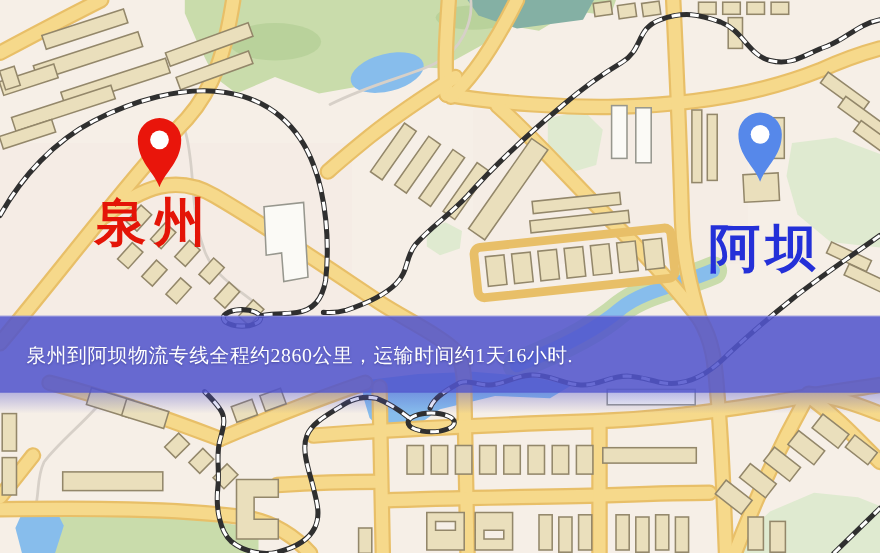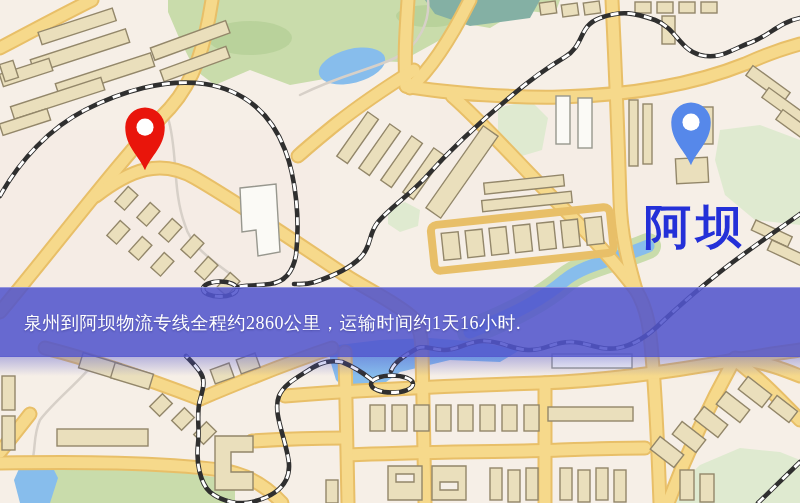--- a/index.html
+++ b/index.html
@@ -297,20 +297,21 @@
         <use href="#kR5"></use>
     </g>
   </svg>
 
   <div class="pin pin-origin" style="left:118px;top:102px;">
     <svg width="54" height="70" viewBox="0 0 60 78">
       <path class="pin-body" d="M30,76 C24,60 8,50 8,28 A22,22 0 1,1 52,28 C52,50 36,60 30,76 Z"></path>
       <circle cx="30" cy="28" r="9.5" fill="#ffffff"></circle>
     </svg>
   </div>
+  <div class="city-label label-origin">泉州</div>
 
   <div class="pin pin-dest" style="left:664px;top:97px;">
     <svg width="54" height="70" viewBox="0 0 60 78">
       <path class="pin-body" d="M30,76 C24,60 8,50 8,28 A22,22 0 1,1 52,28 C52,50 36,60 30,76 Z"></path>
       <circle cx="30" cy="28" r="9.5" fill="#ffffff"></circle>
     </svg>
   </div>
   <div class="city-label label-dest">阿坝</div>
 
   <div class="banner">

